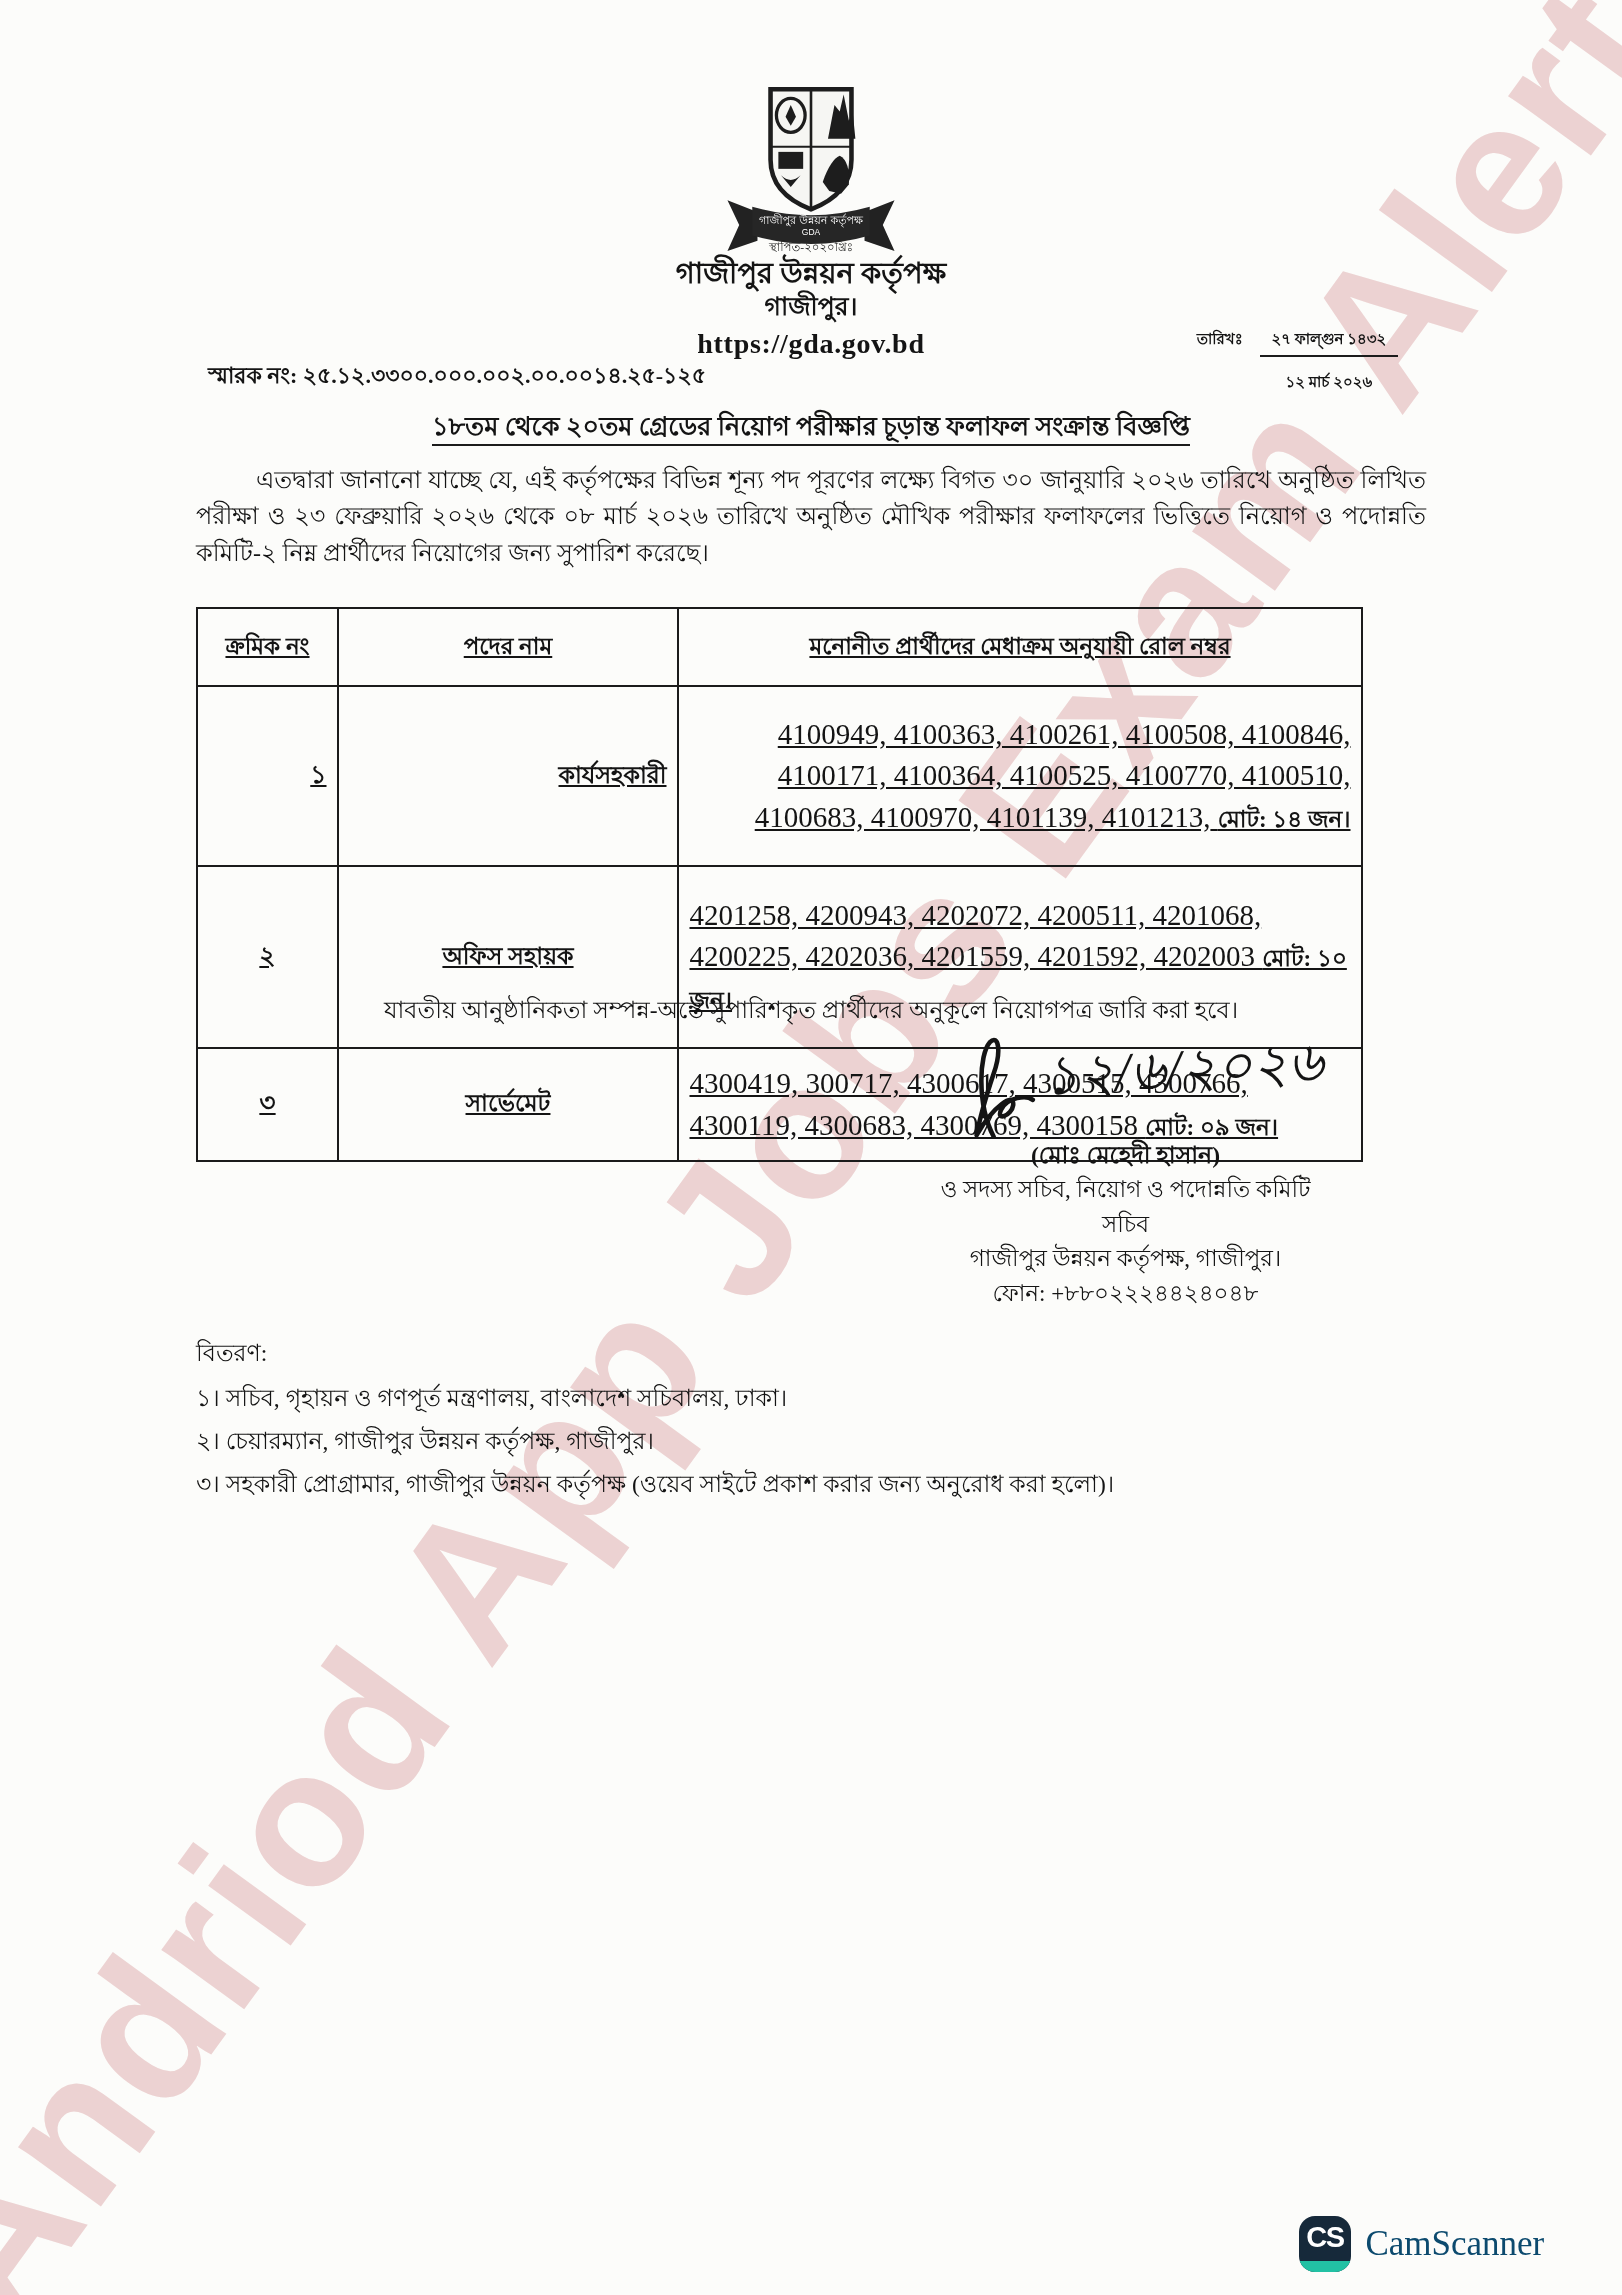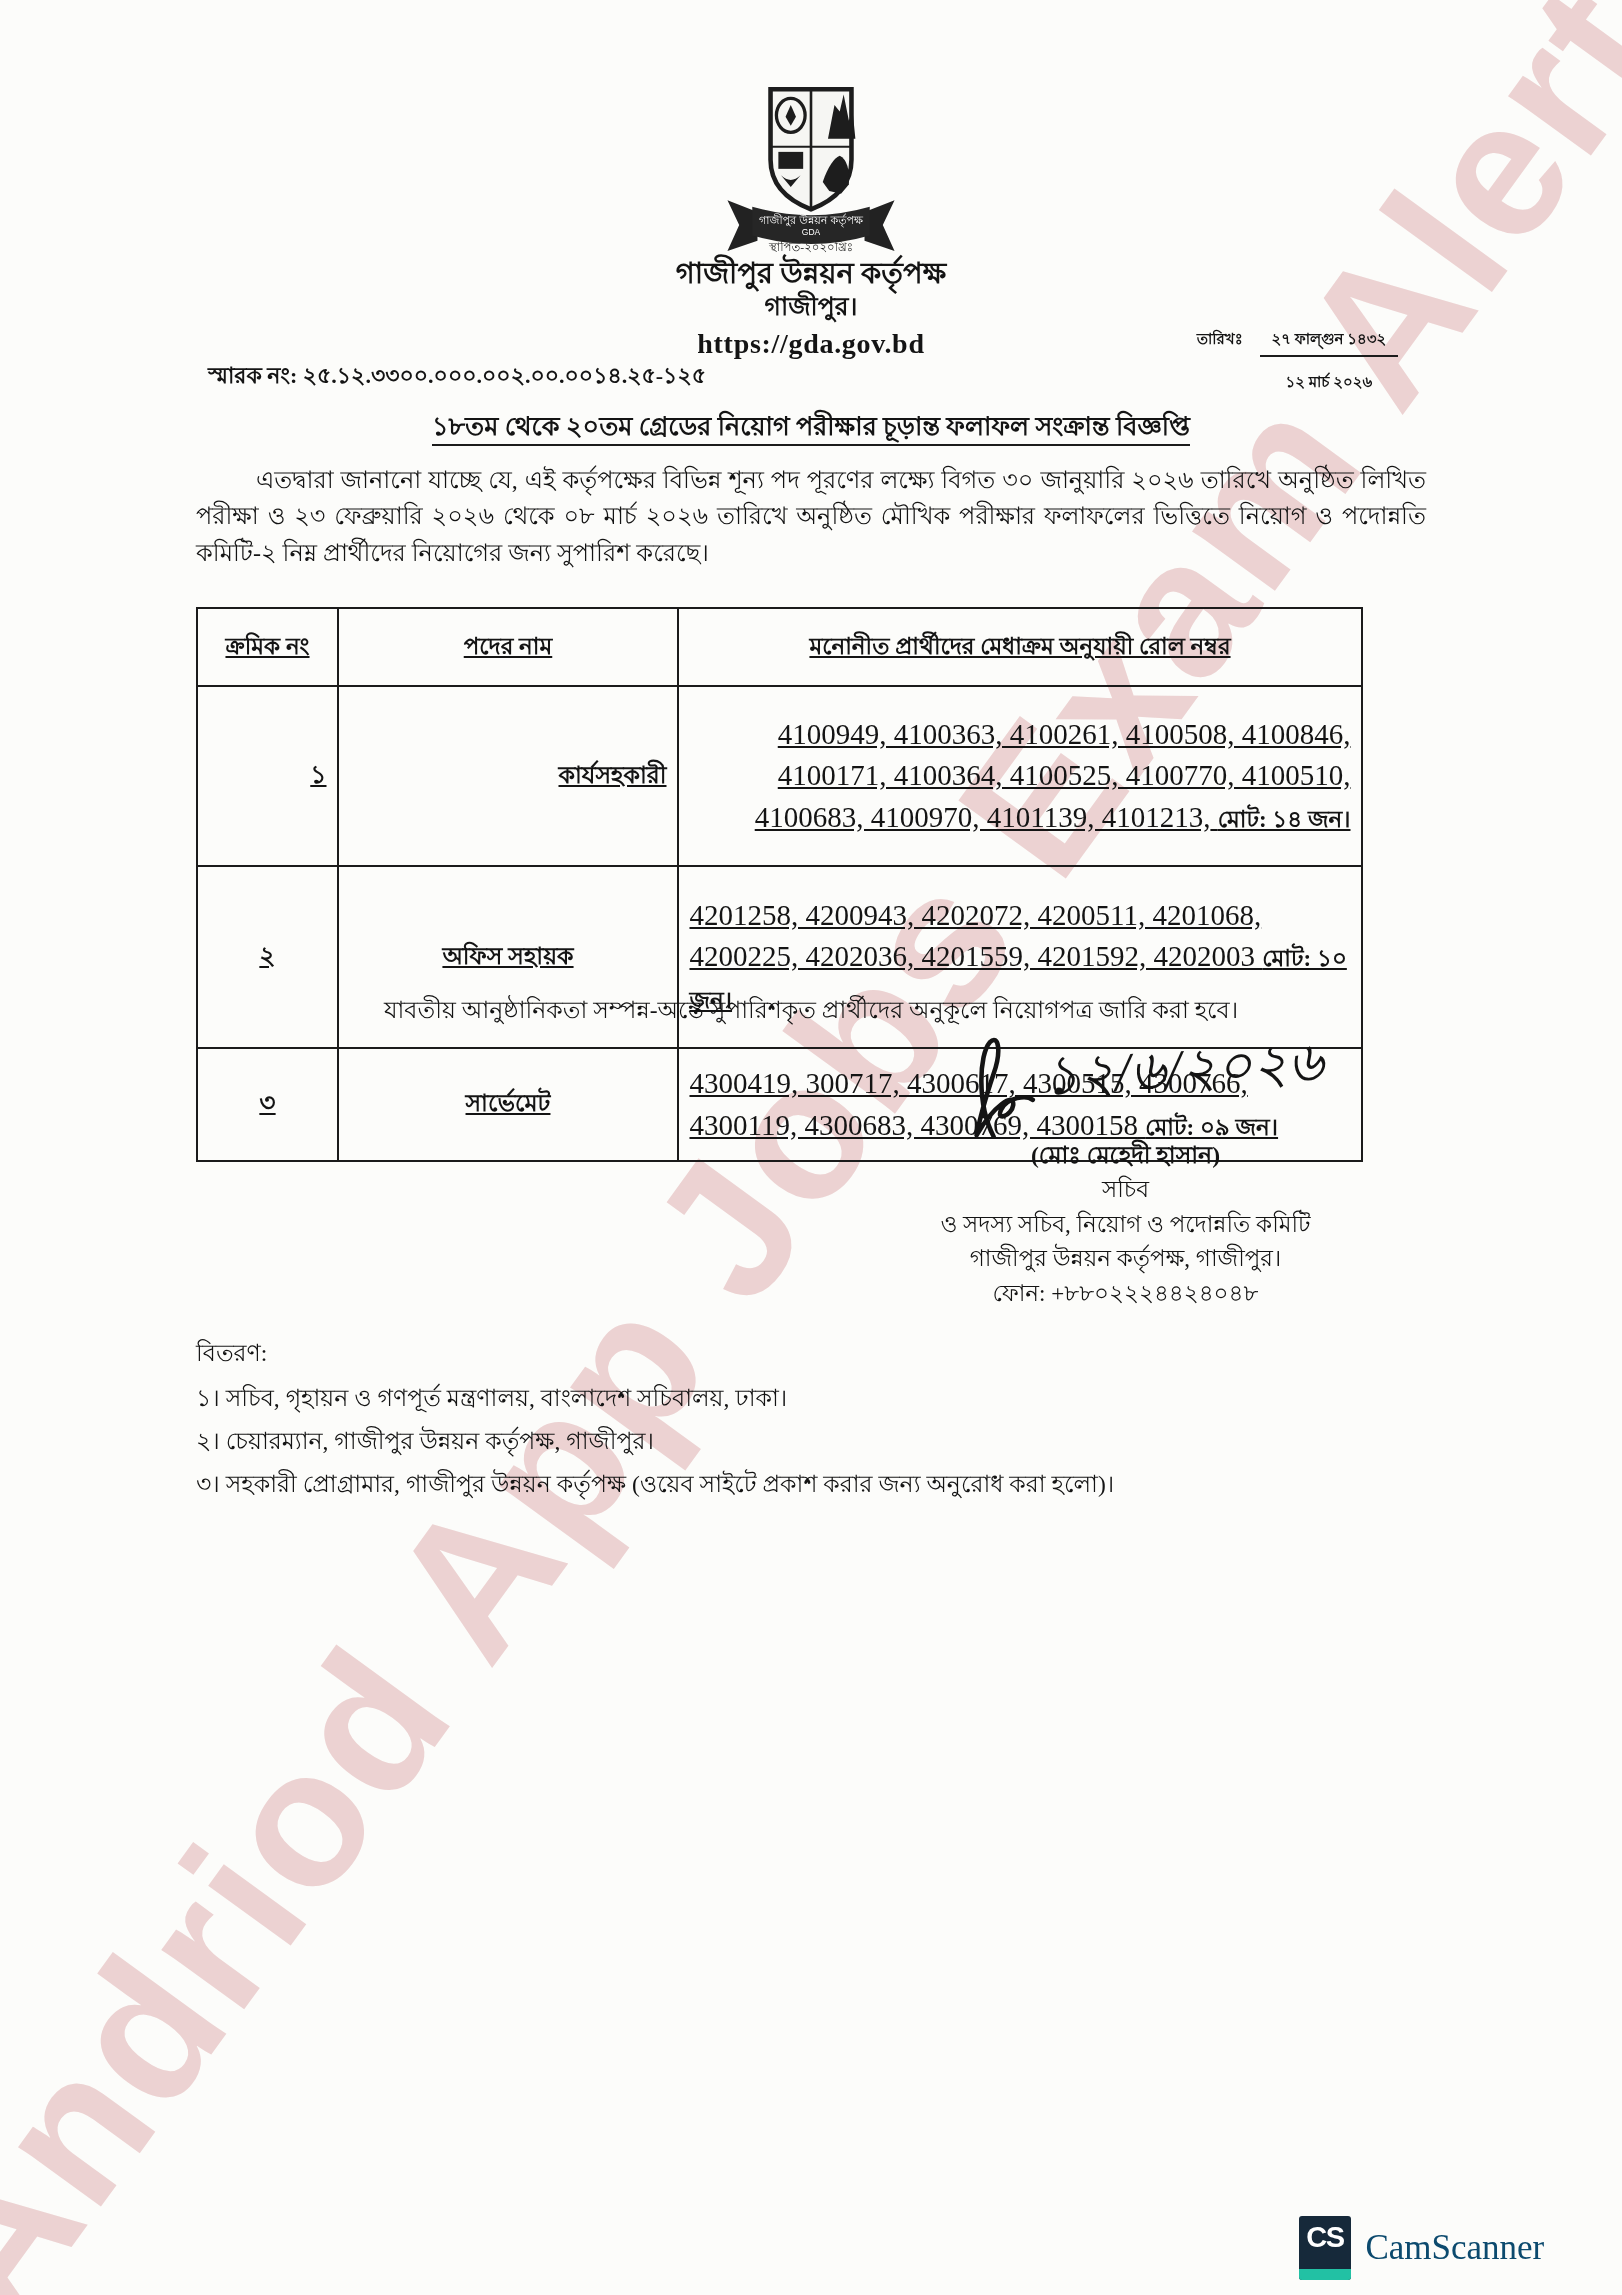--- a/index.html
+++ b/index.html
@@ -63,21 +63,21 @@
   .sign-svg{display:block;margin:0 auto -5.2px auto;}
   .sign-name{font-size:23.6px;font-weight:bold;line-height:1.5;}
   .sign-line{font-size:23px;line-height:1.5;}
   
   .dist-block{position:absolute;left:196px;top:1336px;width:1243px;font-size:23.6px;line-height:1.45;}
   .dist-heading{margin-bottom:10.5px;}
   .dist-item{margin-bottom:9.2px;}
   
   .cs-footer{position:absolute;left:1299px;top:2216px;display:flex;align-items:center;gap:14.4px;}
   .cs-badge{
-    width:52px;height:64px;border-radius:3px;background:#16293a;position:relative;
+    width:52px;height:56px;border-radius:16px;background:#16293a;position:relative;
     display:flex;align-items:flex-start;justify-content:center;overflow:hidden;
   }
   .cs-badge-text{color:#ffffff;font-family:"Liberation Sans",sans-serif;font-weight:bold;font-size:29px;margin-top:5.2px;letter-spacing:-1.3px;}
   .cs-badge-strip{position:absolute;bottom:0;left:0;width:100%;height:11px;background:#22c1a4;}
   .cs-name{font-size:35px;color:#0c4a6e;}
 </style>
 </head>
 <body>
 
 <div class="watermark">Andriod App Jobs Exam Alert</div>
@@ -172,22 +172,22 @@
 
   <div class="closing-line">যাবতীয় আনুষ্ঠানিকতা সম্পন্ন-অন্তে সুপারিশকৃত প্রার্থীদের অনুকূলে নিয়োগপত্র জারি করা হবে।</div>
 
   <div class="sign-block">
     <svg class="sign-svg" width="419" height="111" viewBox="0 0 640 170">
       <path d="M118 160 C92 110 96 34 112 16 C126 2 130 30 118 64 C106 100 96 136 92 158
                M92 158 C118 112 150 92 148 112 C146 128 120 138 130 118 C140 100 168 96 178 104" fill="none" stroke="#141414" stroke-width="7" stroke-linecap="round"></path>
       <text x="196" y="96" font-size="84" font-style="italic" fill="#141414" font-family="Liberation Serif, serif" transform="rotate(-3 196 96)">১২/৬/২০২৬</text>
     </svg>
     <div class="sign-name">(মোঃ মেহেদী হাসান)</div>
+    <div class="sign-line">ও সদস্য সচিব, নিয়োগ ও পদোন্নতি কমিটি</div>
     <div class="sign-line">সচিব</div>
-    <div class="sign-line">ও সদস্য সচিব, নিয়োগ ও পদোন্নতি কমিটি</div>
     <div class="sign-line">গাজীপুর উন্নয়ন কর্তৃপক্ষ, গাজীপুর।</div>
     <div class="sign-line">ফোন: +৮৮০২২২৪৪২৪০৪৮</div>
   </div>
 
   <div class="dist-block">
     <div class="dist-heading">বিতরণ:</div>
     <div class="dist-item">১। সচিব, গৃহায়ন ও গণপূর্ত মন্ত্রণালয়, বাংলাদেশ সচিবালয়, ঢাকা।</div>
     <div class="dist-item">২। চেয়ারম্যান, গাজীপুর উন্নয়ন কর্তৃপক্ষ, গাজীপুর।</div>
     <div class="dist-item">৩। সহকারী প্রোগ্রামার, গাজীপুর উন্নয়ন কর্তৃপক্ষ (ওয়েব সাইটে প্রকাশ করার জন্য অনুরোধ করা হলো)।</div>
   </div>

